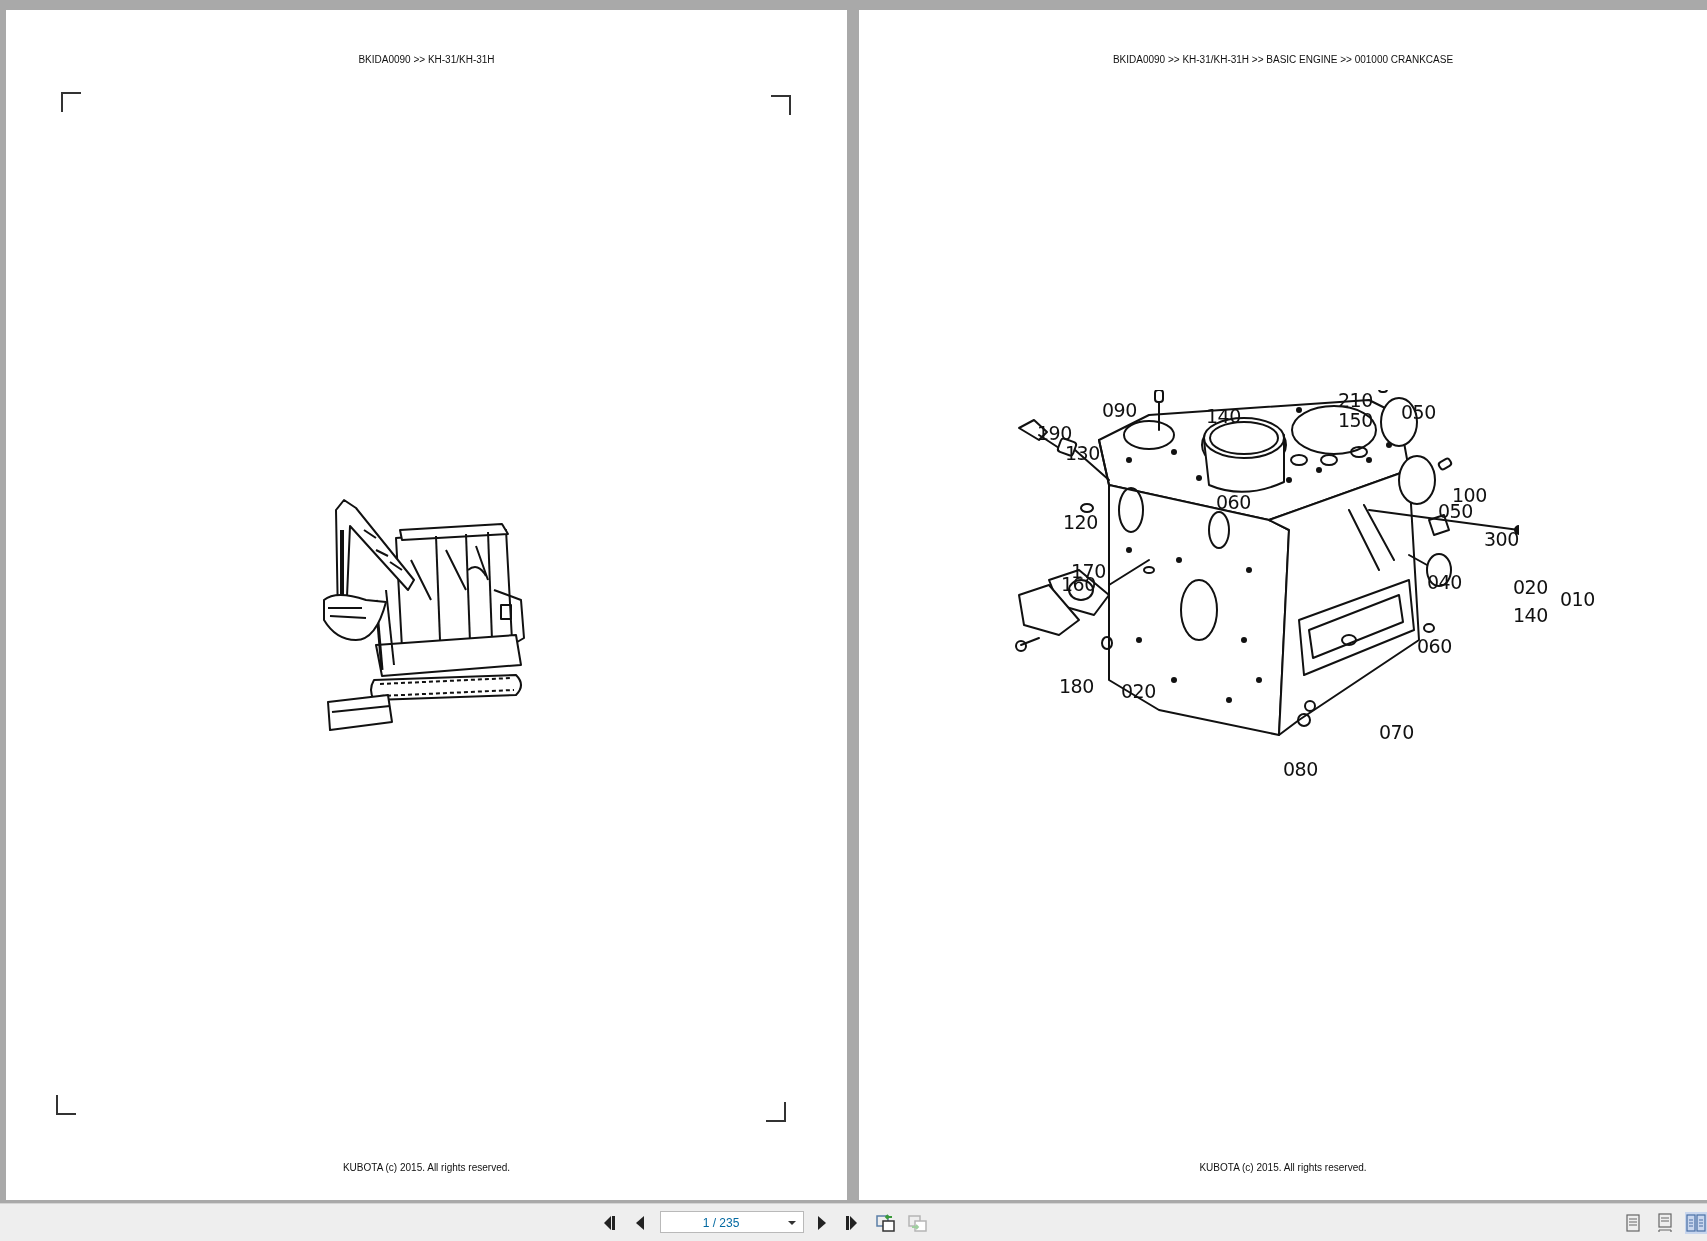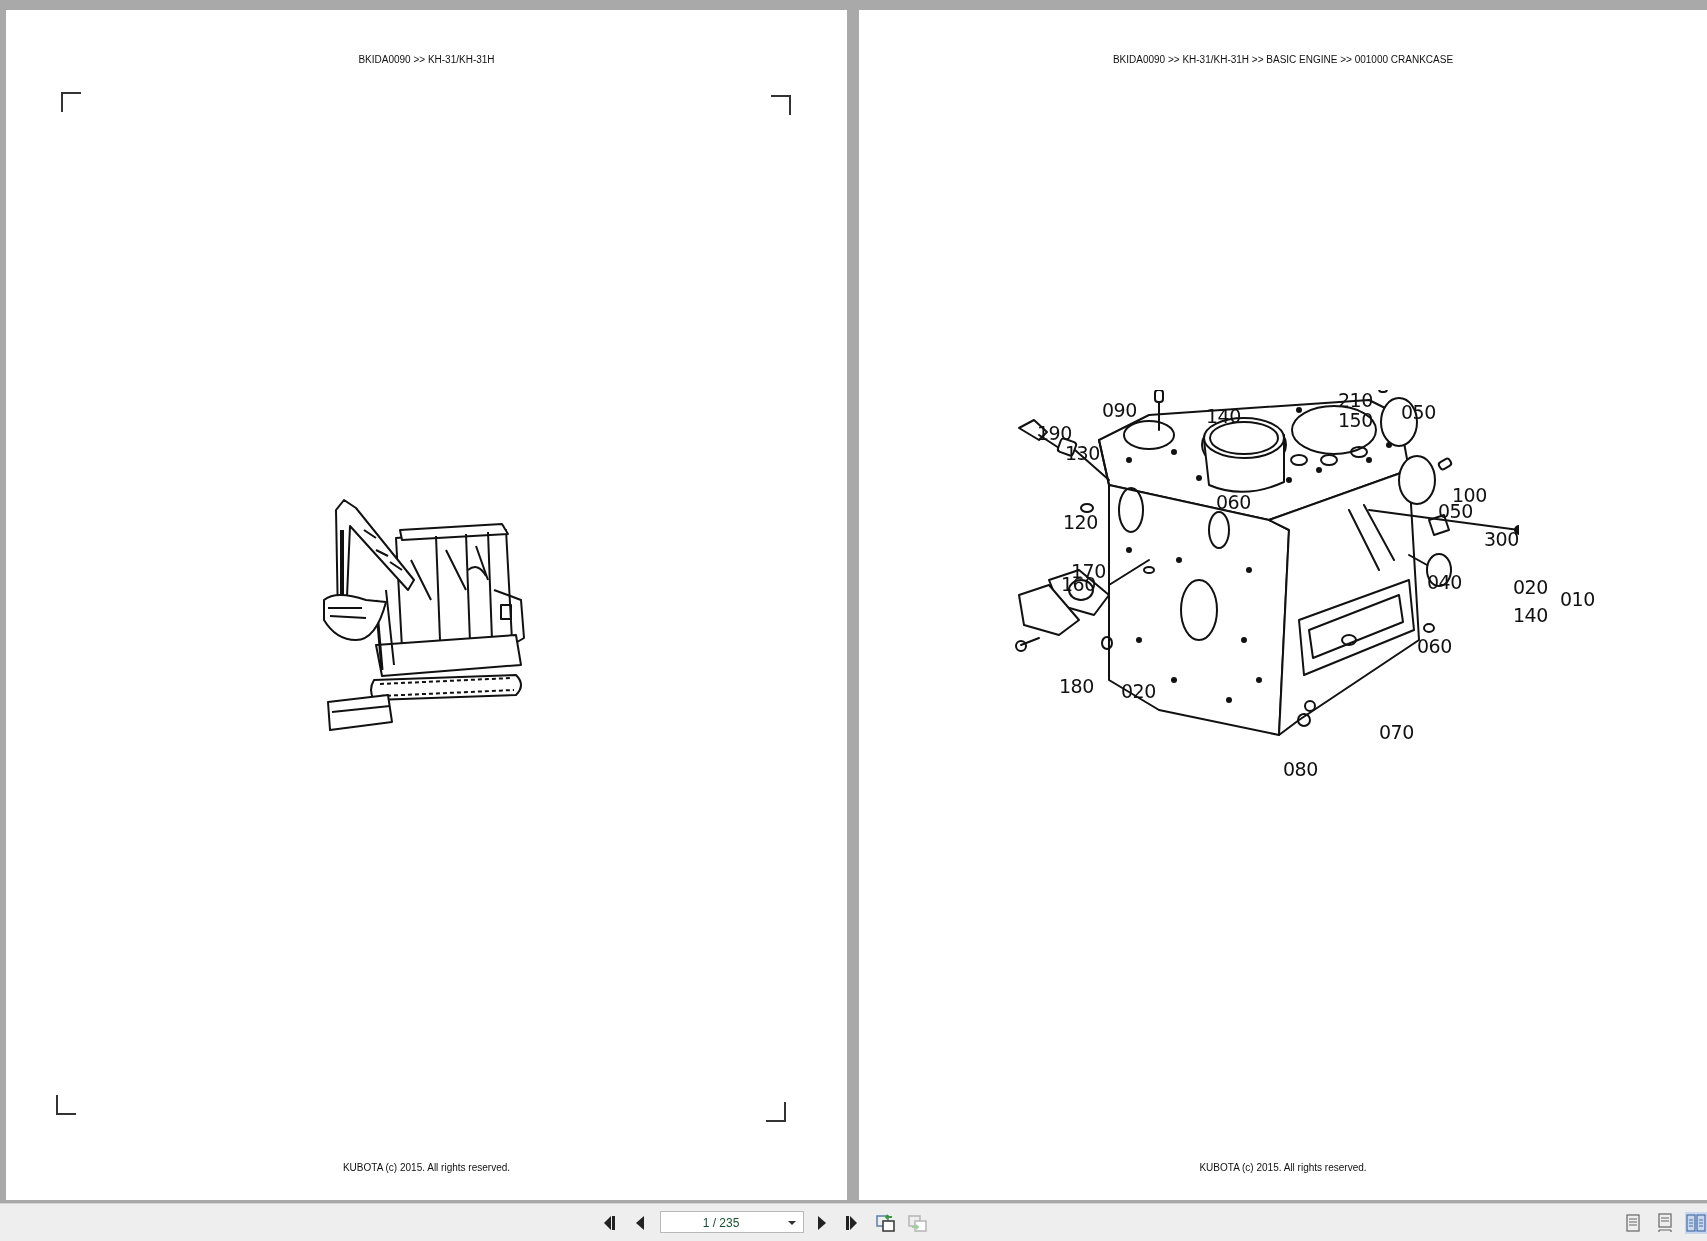--- a/index.html
+++ b/index.html
@@ -39,21 +39,21 @@
     position: absolute; left: 0; top: 1203px; width: 1707px; height: 38px;
     background: #eeeeee; border-top: 1px solid #d4d4d4;
   }
   .tb-btn {
     position: absolute; top: 8px; width: 24px; height: 22px;
     display: flex; align-items: center; justify-content: center; cursor: pointer;
   }
   .page-field {
     position: absolute; left: 660px; top: 7px; width: 144px; height: 22px;
     background: #ffffff; border: 1px solid #b9b9b9; box-sizing: border-box;
-    font-size: 12px; color: #14532d;
+    font-size: 12px; color: #0369a1;
   }
   .page-field .val { position: absolute; left: 0; right: 22px; top: 4px; text-align: center; }
   .page-field .caret { position: absolute; right: 7px; top: 9px; width: 0; height: 0;
     border-left: 4px solid transparent; border-right: 4px solid transparent; border-top: 4px solid #333; }
   .view-btn { position: absolute; top: 8px; width: 22px; height: 22px; display:flex; align-items:center; justify-content:center; }
   .view-btn.active { background: #c8d6ee; }
 </style>
 </head>
 <body>
 

